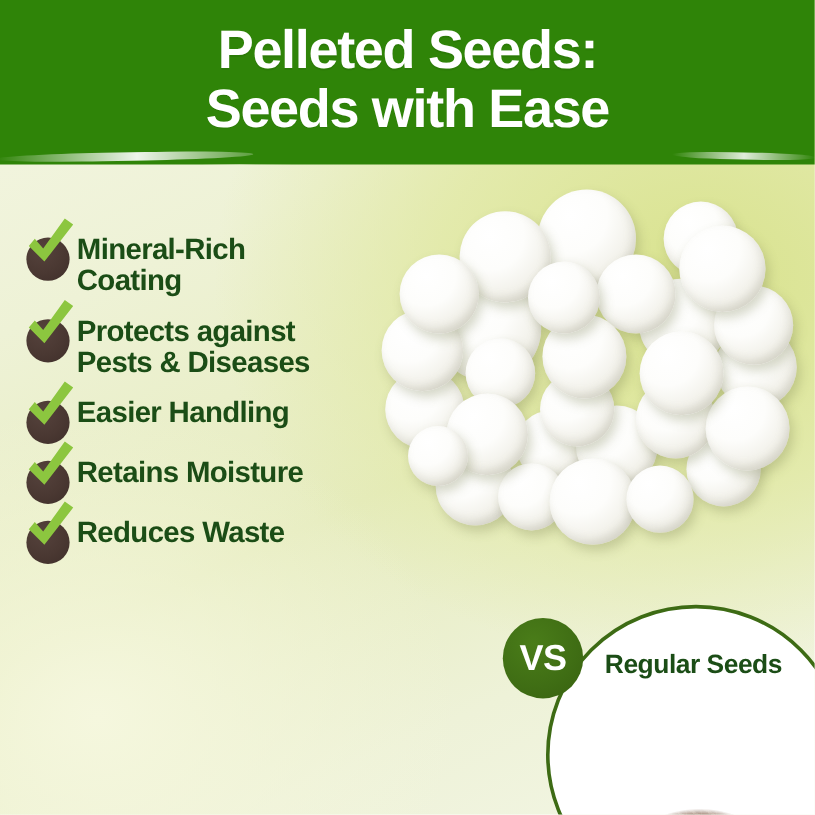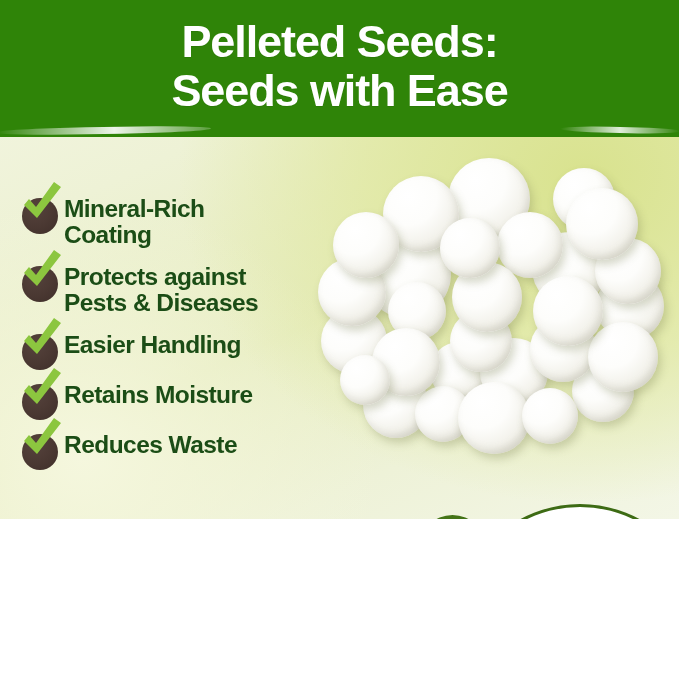--- a/index.html
+++ b/index.html
@@ -1,18 +1,18 @@
 <!DOCTYPE html>
 <html><head>
 <meta charset="utf-8">
 <style>
   html,body{margin:0;padding:0;background:#fff;}
   *{box-sizing:border-box;}
   .stage{
-    position:relative;width:679px;height:519px;overflow:hidden;
+    position:relative;width:679px;height:679px;overflow:hidden;
     font-family:"Liberation Sans","DejaVu Sans",sans-serif;
     background:
       radial-gradient(ellipse 520px 420px at 86% 34%, rgba(216,226,140,.95) 0%, rgba(224,232,160,.75) 42%, rgba(240,243,214,0) 78%),
       radial-gradient(ellipse 420px 360px at 12% 88%, rgba(245,247,222,1) 0%, rgba(240,243,212,0) 72%),
       linear-gradient(155deg,#f4f6e4 0%,#eef2d6 28%,#e6ecbe 56%,#eef2d8 78%,#f3f6e6 100%);
   }
 
   
   .header{
     position:absolute;left:0;top:0;width:679px;height:137px;overflow:hidden;
@@ -214,19 +214,20 @@
       <div class="pellet" style="left: 63px; top: 222px; width: 66px; height: 66px; z-index: 13;"></div>
       <div class="pellet" style="left: 115px; top: 236px; width: 56px; height: 56px; z-index: 14;"></div>
       <div class="pellet" style="left: 158px; top: 232px; width: 72px; height: 72px; z-index: 15;"></div>
       <div class="pellet" style="left: 222px; top: 238px; width: 56px; height: 56px; z-index: 16;"></div>
     </div>
 
   <div class="seedcircle">
     <div class="seedpile">
       <div class="seedgrain"></div>
     </div>
+    <div class="seedlabel">Regular Seeds</div>
   </div>
 
   <div class="vsbadge">
     <span>VS</span>
   </div>
 
 </div>
 
 </body></html>

